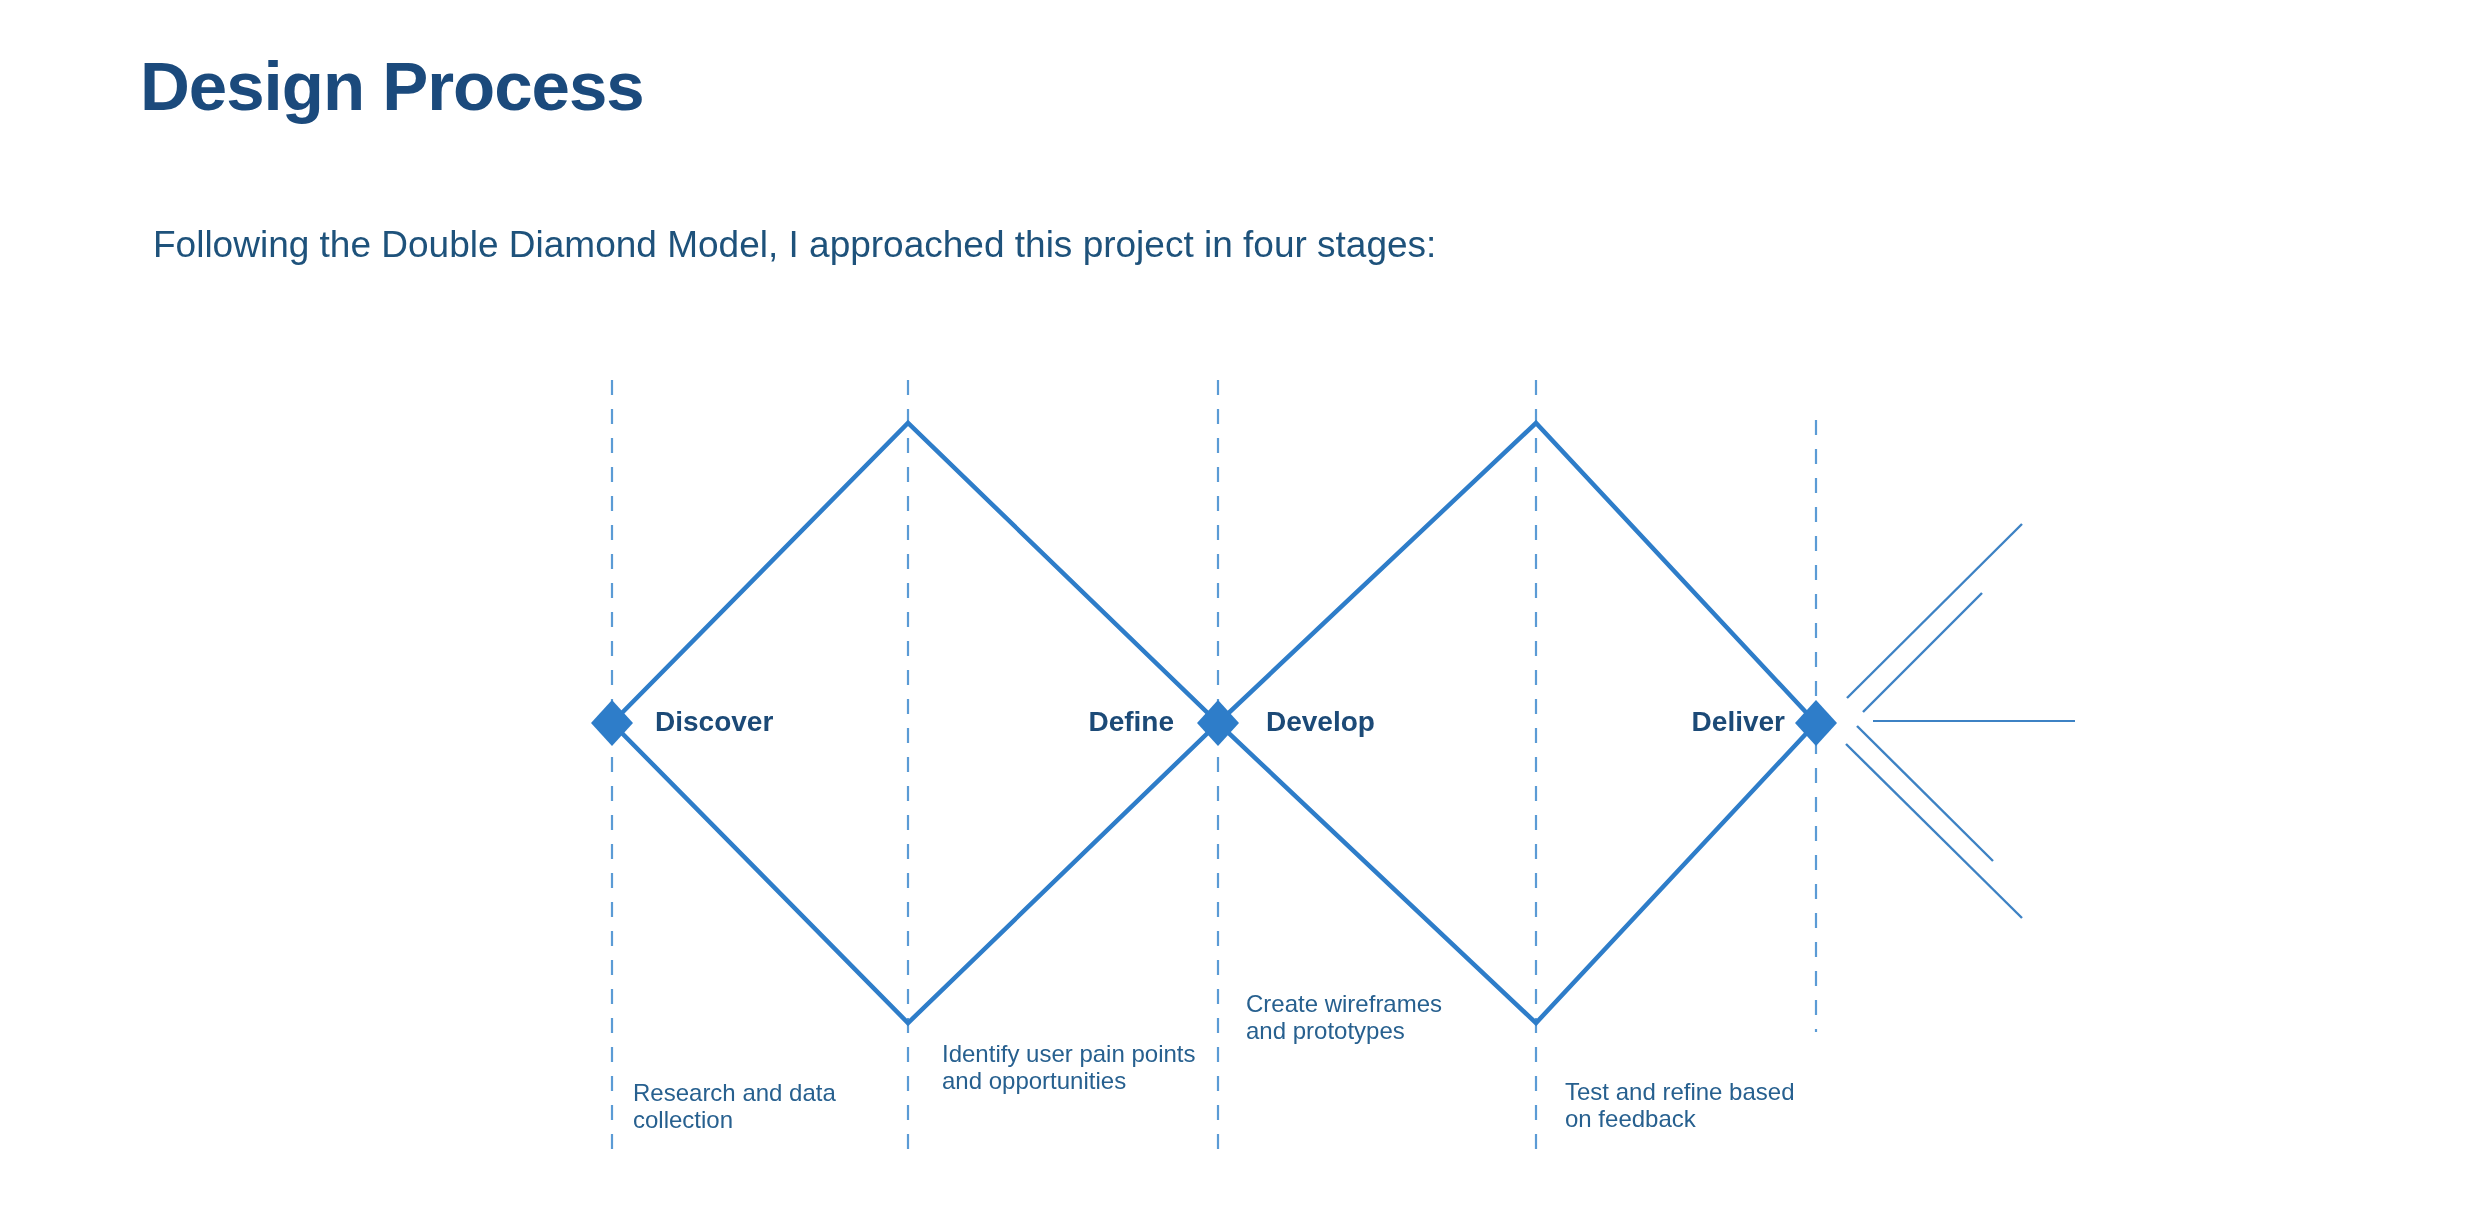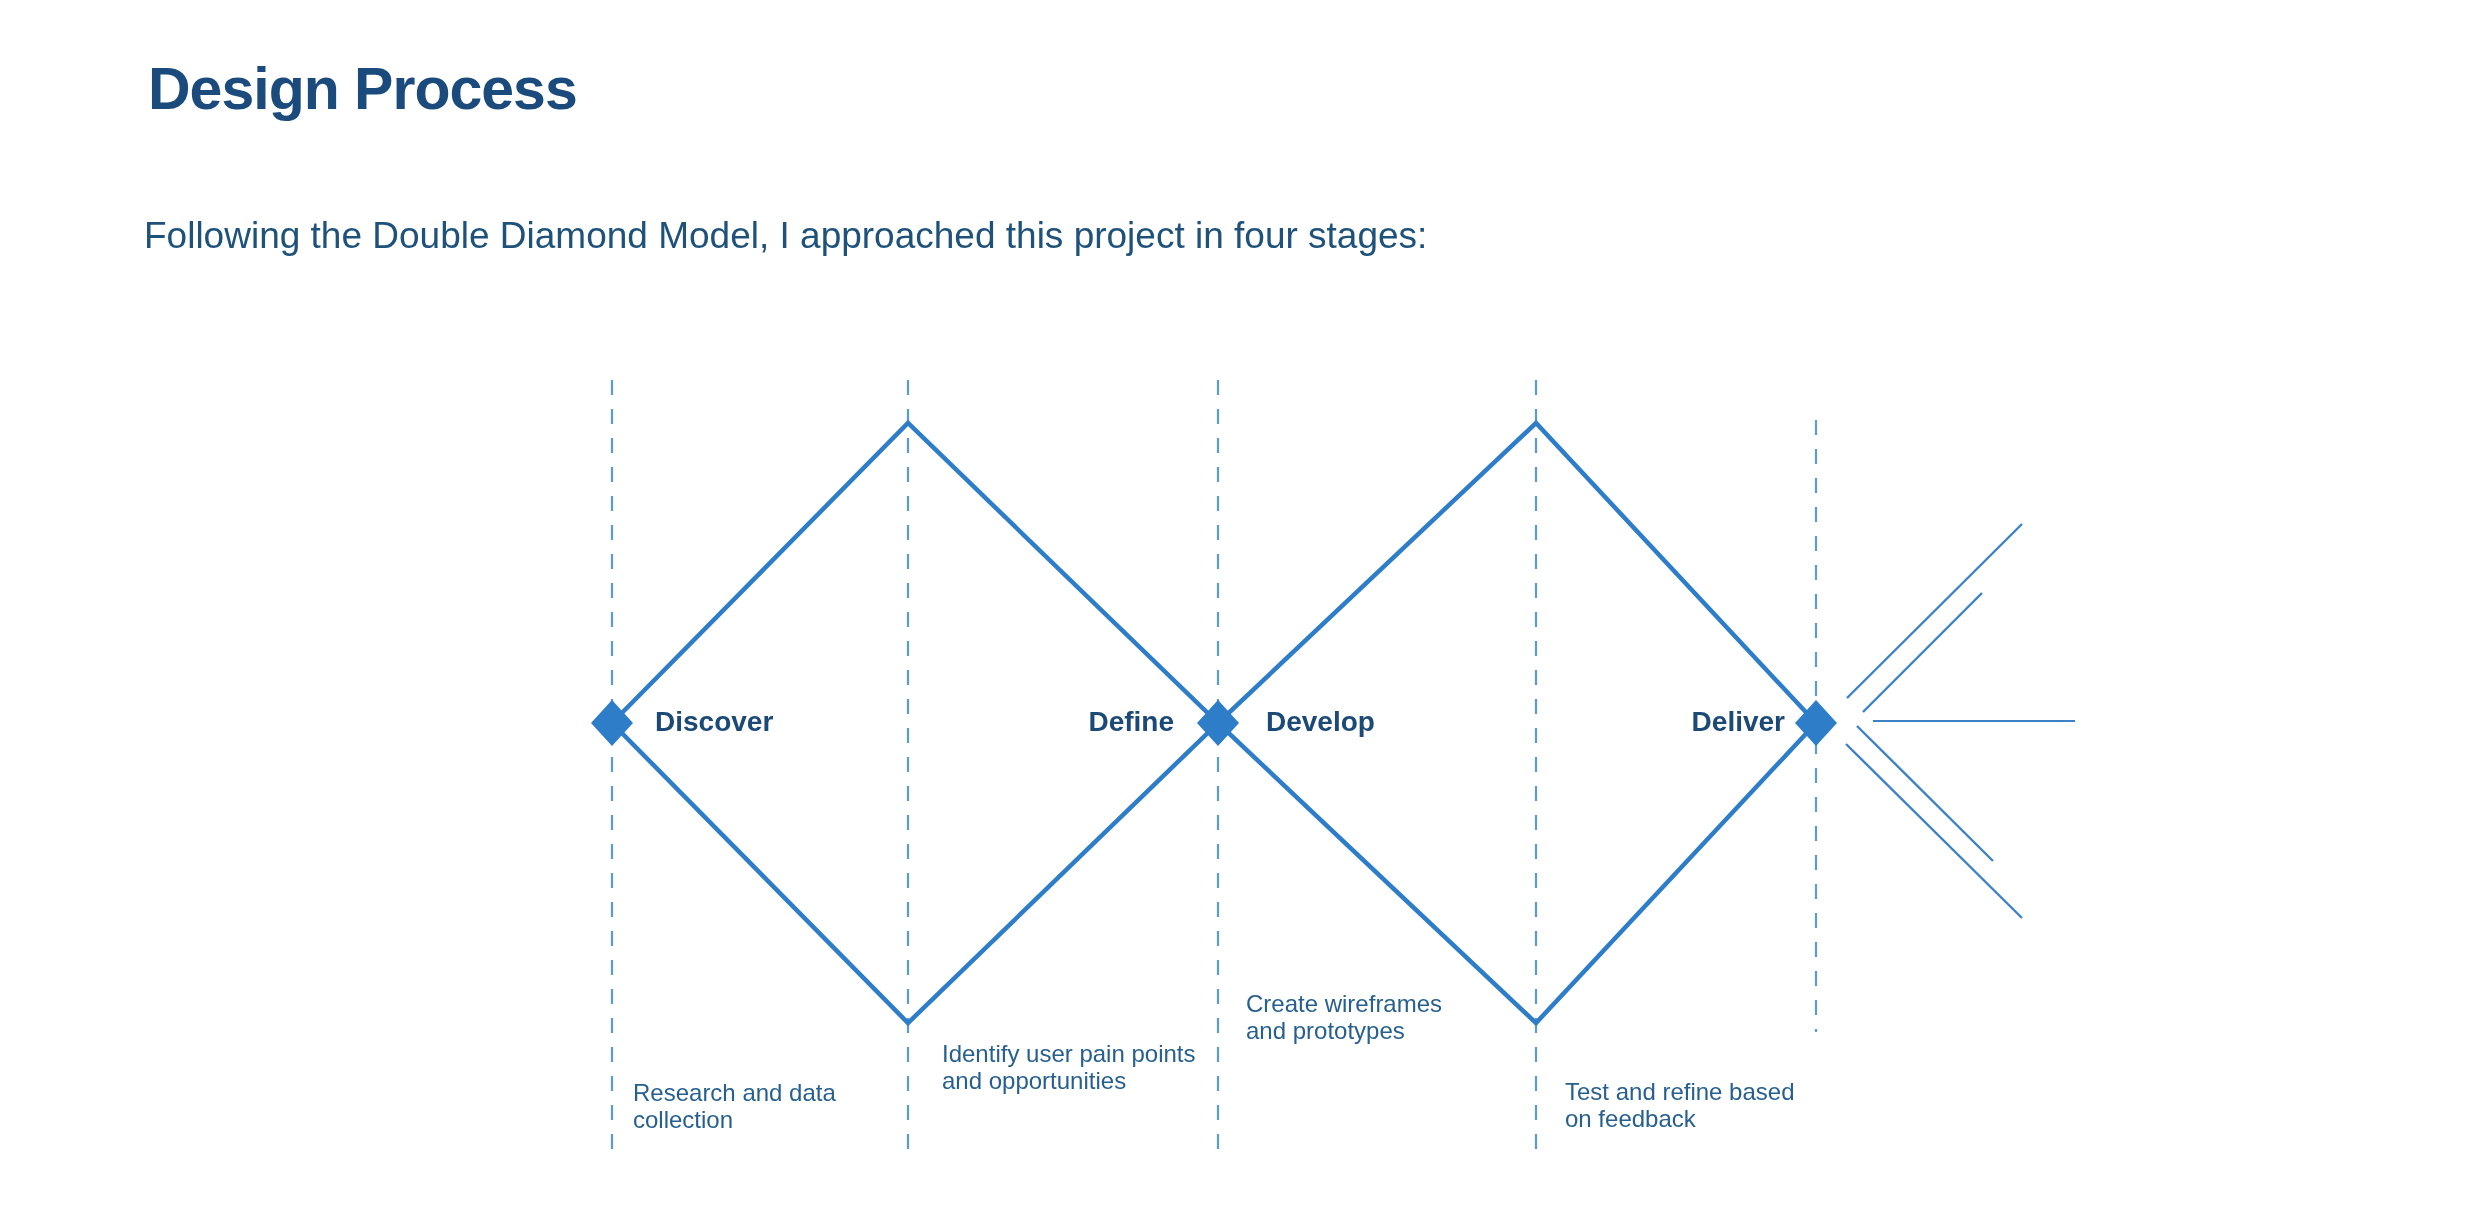--- a/index.html
+++ b/index.html
@@ -12,32 +12,32 @@
     position: relative;
     width: 2466px;
     height: 1210px;
     background: #ffffff;
     overflow: hidden;
   }
   .page-title {
     position: absolute;
     left: 140px;
     top: 52px;
-    margin: 8px;
-    font-size: 59px;
+    margin: 0;
+    font-size: 69px;
     line-height: 1;
     font-weight: 700;
     letter-spacing: -1px;
     color: #1b4a7c;
   }
   .page-subtitle {
     position: absolute;
     left: 144px;
     top: 214px;
-    margin: 0;
+    margin: 9px;
     font-size: 37px;
     line-height: 1.2;
     font-weight: 400;
     color: #1e527b;
   }
   .diagram-svg {
     position: absolute;
     left: 0;
     top: 0;
     width: 2466px;

